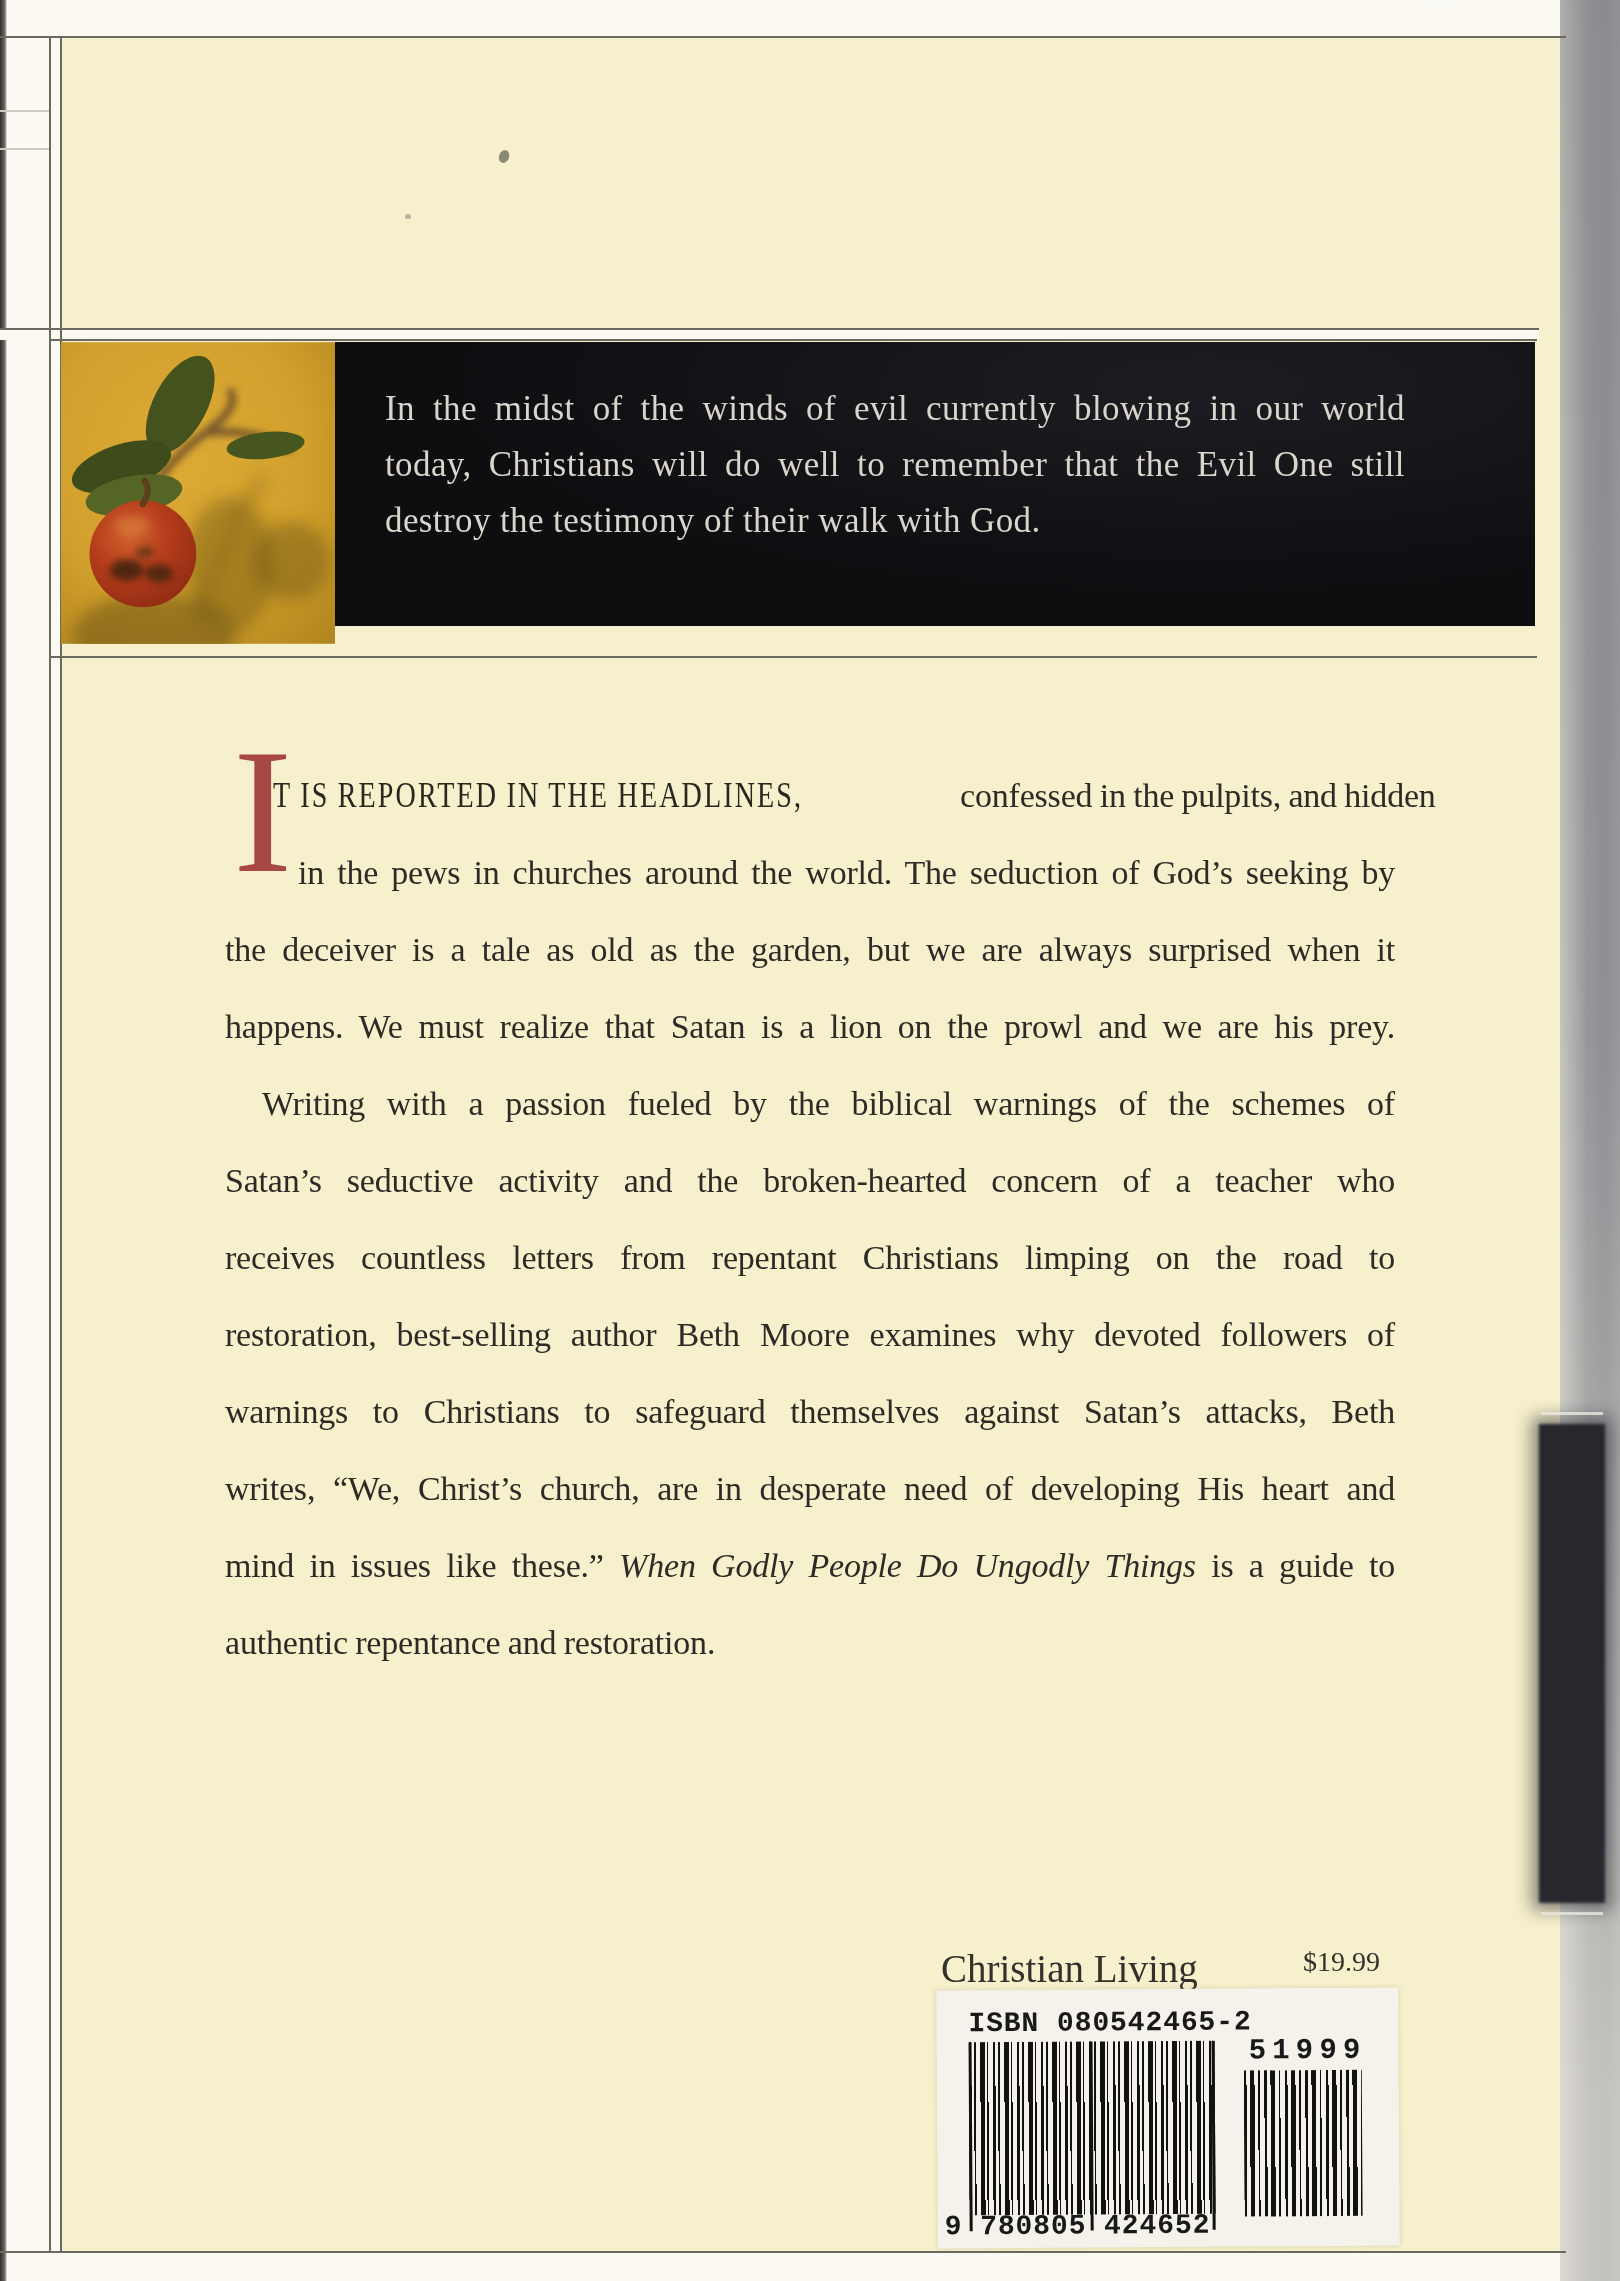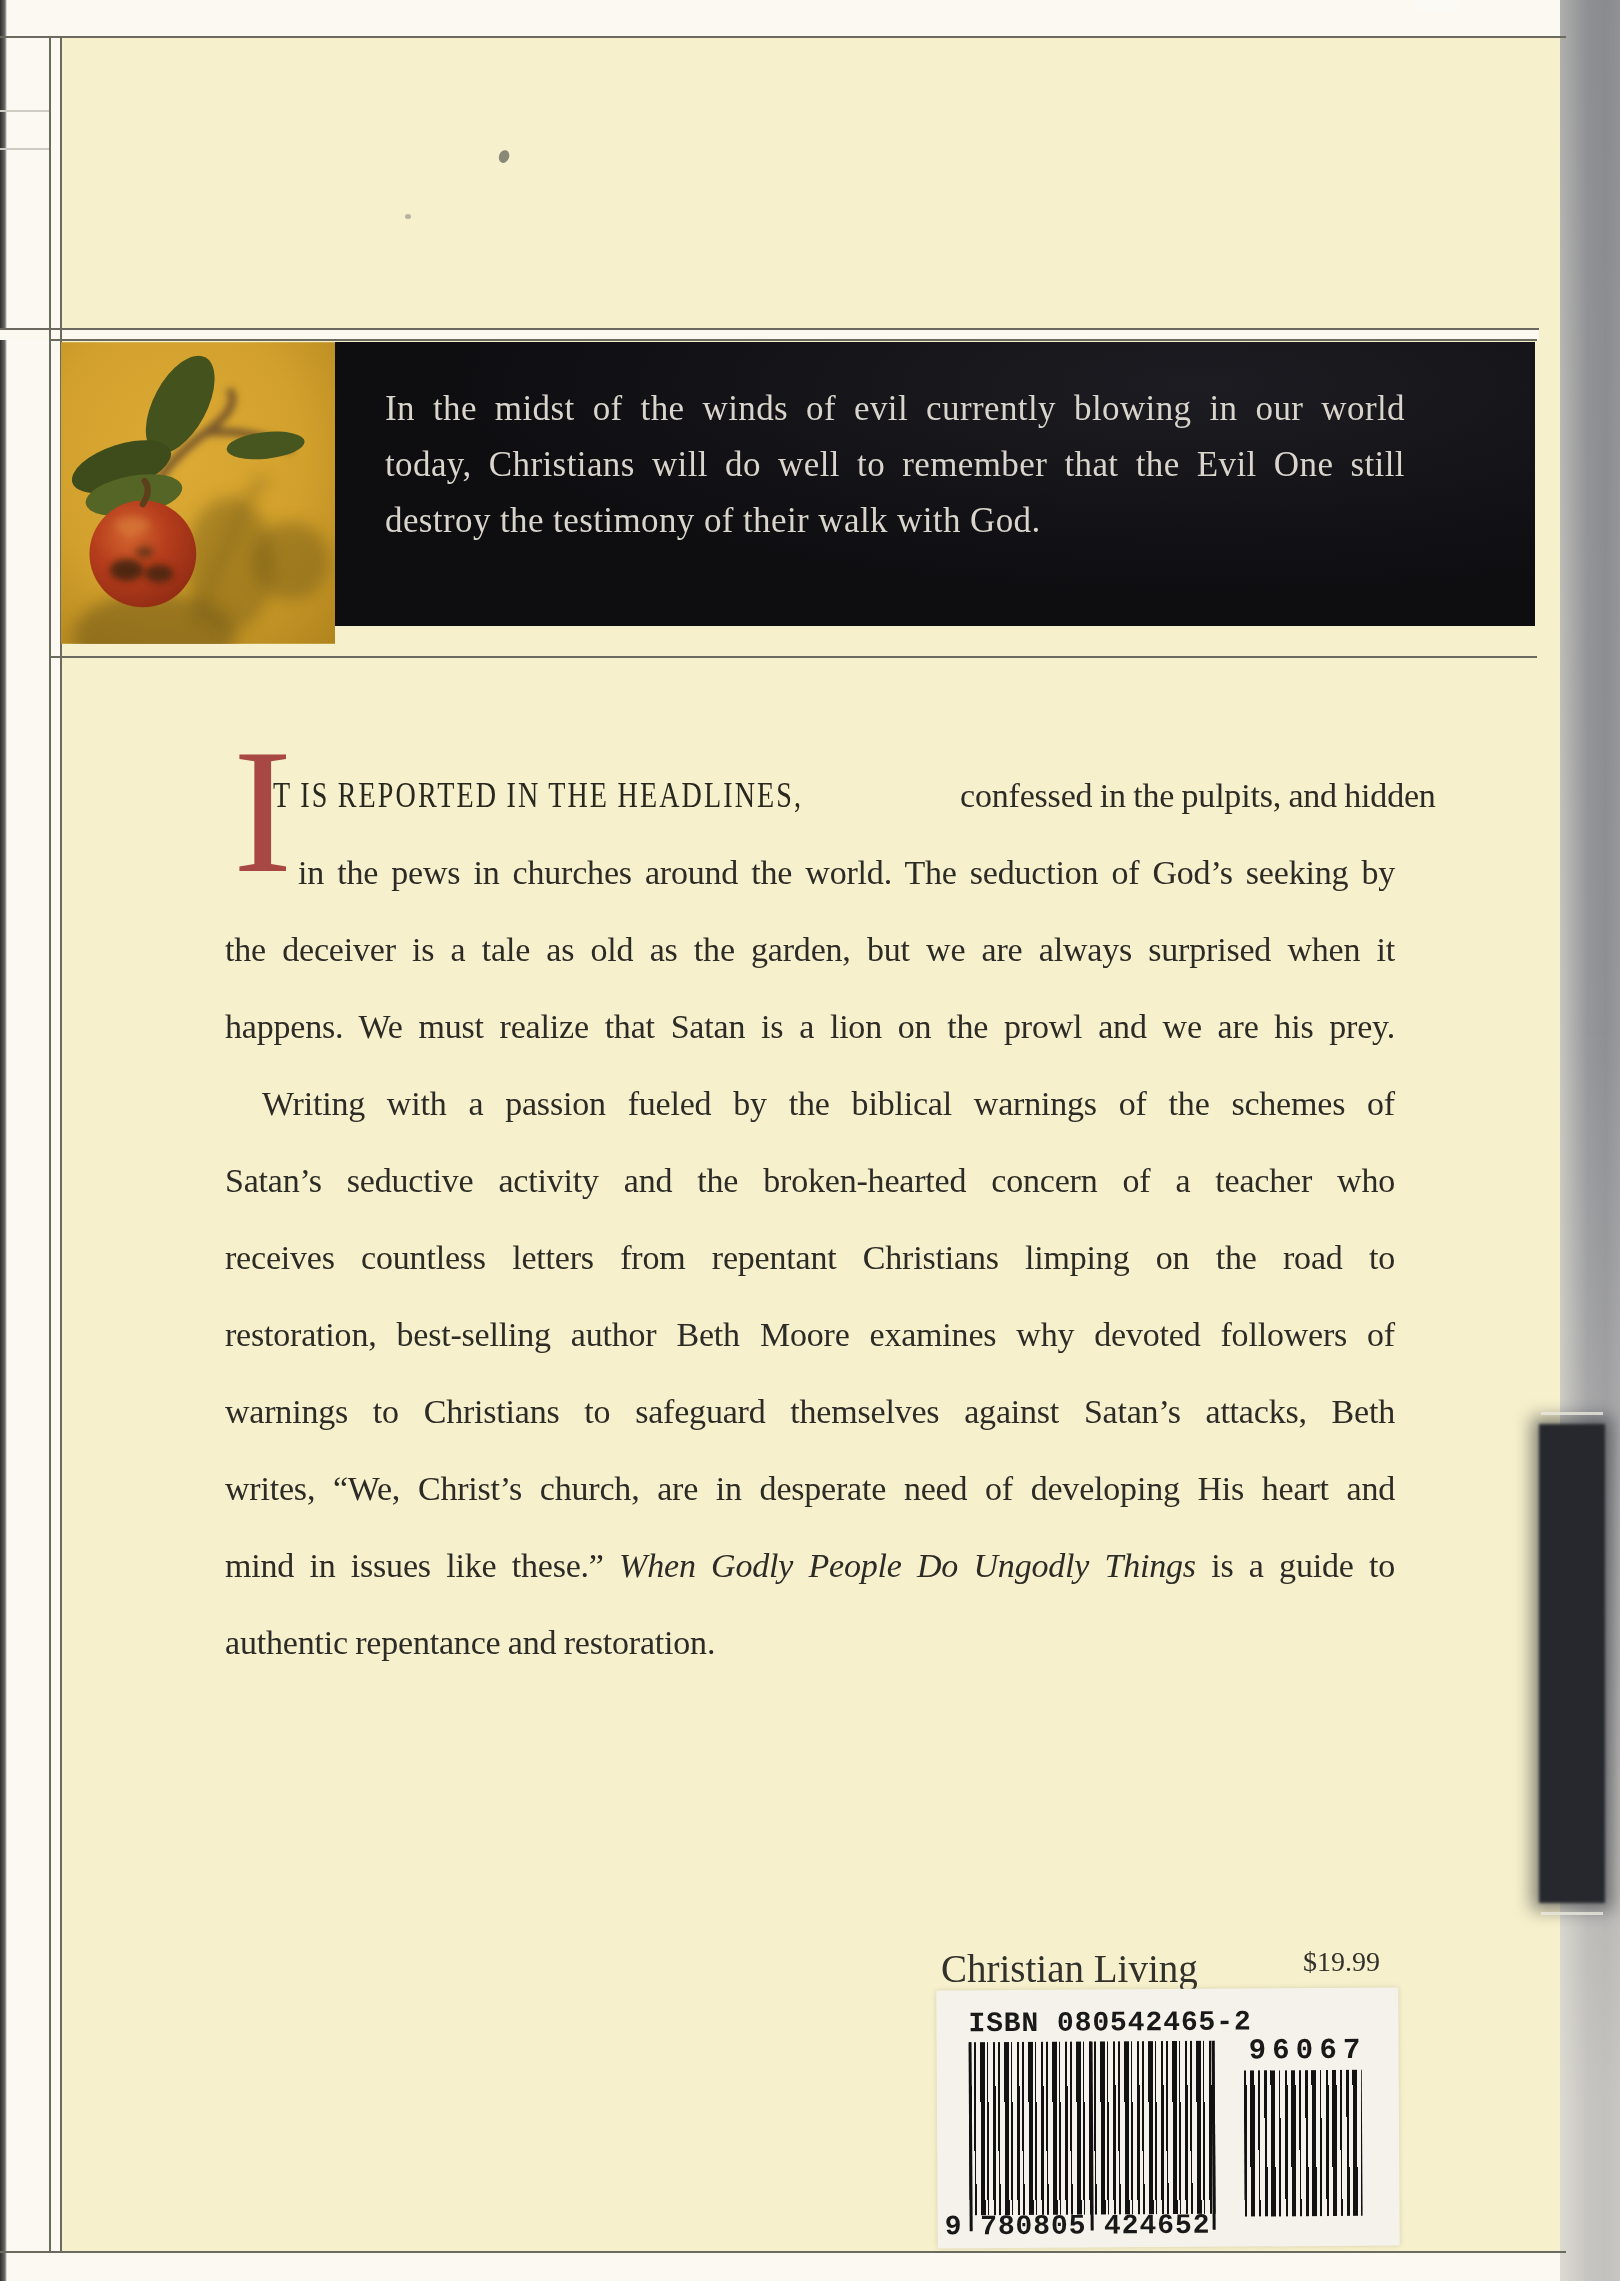--- a/index.html
+++ b/index.html
@@ -166,18 +166,18 @@
   <div class="category">Christian Living</div>
   <div class="price">$19.99</div>
 
   <div class="label">
     <div class="isbn">ISBN 080542465-2</div>
     <div class="ean-bars"></div>
     <div class="guard g1"></div>
     <div class="guard g2"></div>
     <div class="guard g3"></div>
     <div class="ean-digits">9 780805 424652</div>
-    <div class="supp-code">96067</div>
+    <div class="supp-code">51999</div>
     <div class="supp-bars"></div>
   </div>
 
 </div>
 
 
 </body></html>

